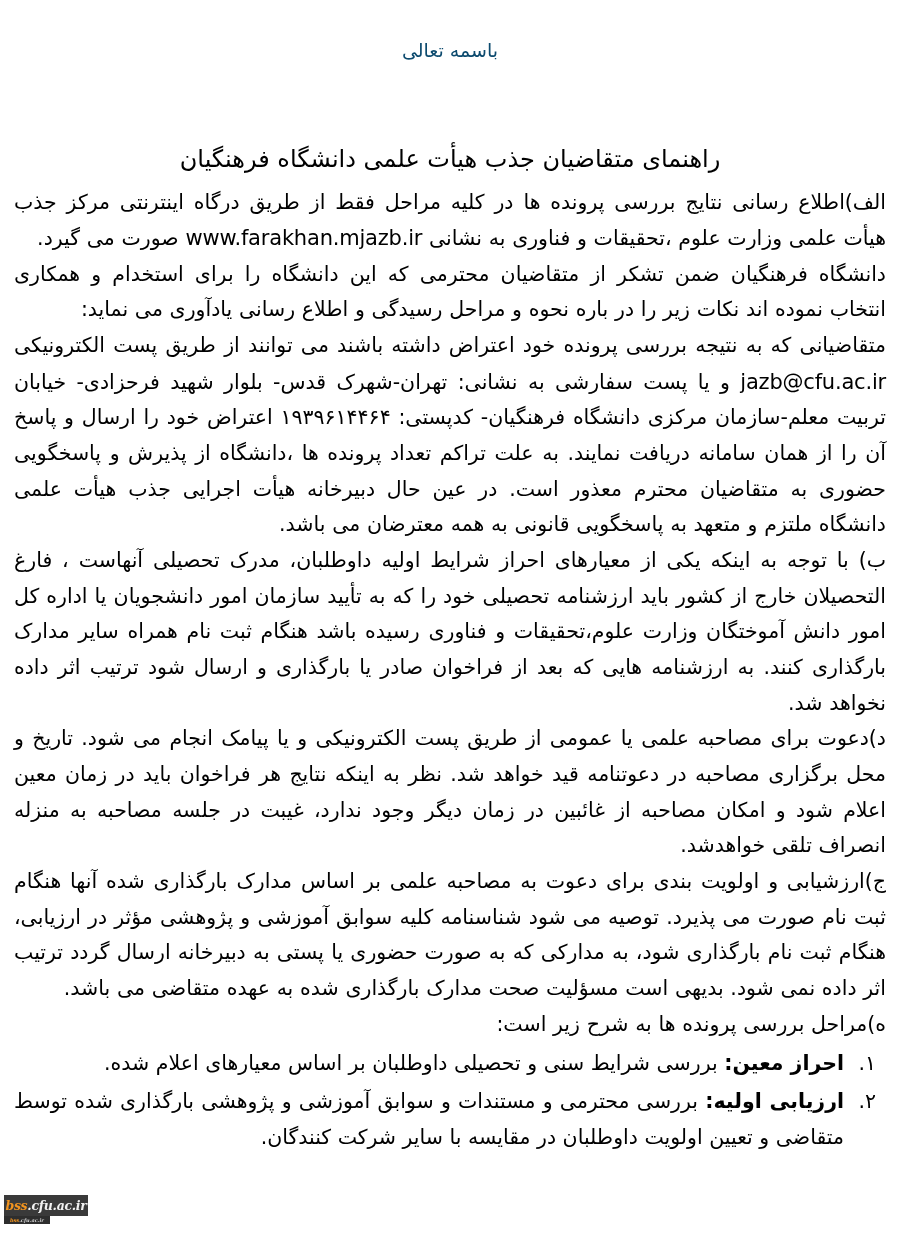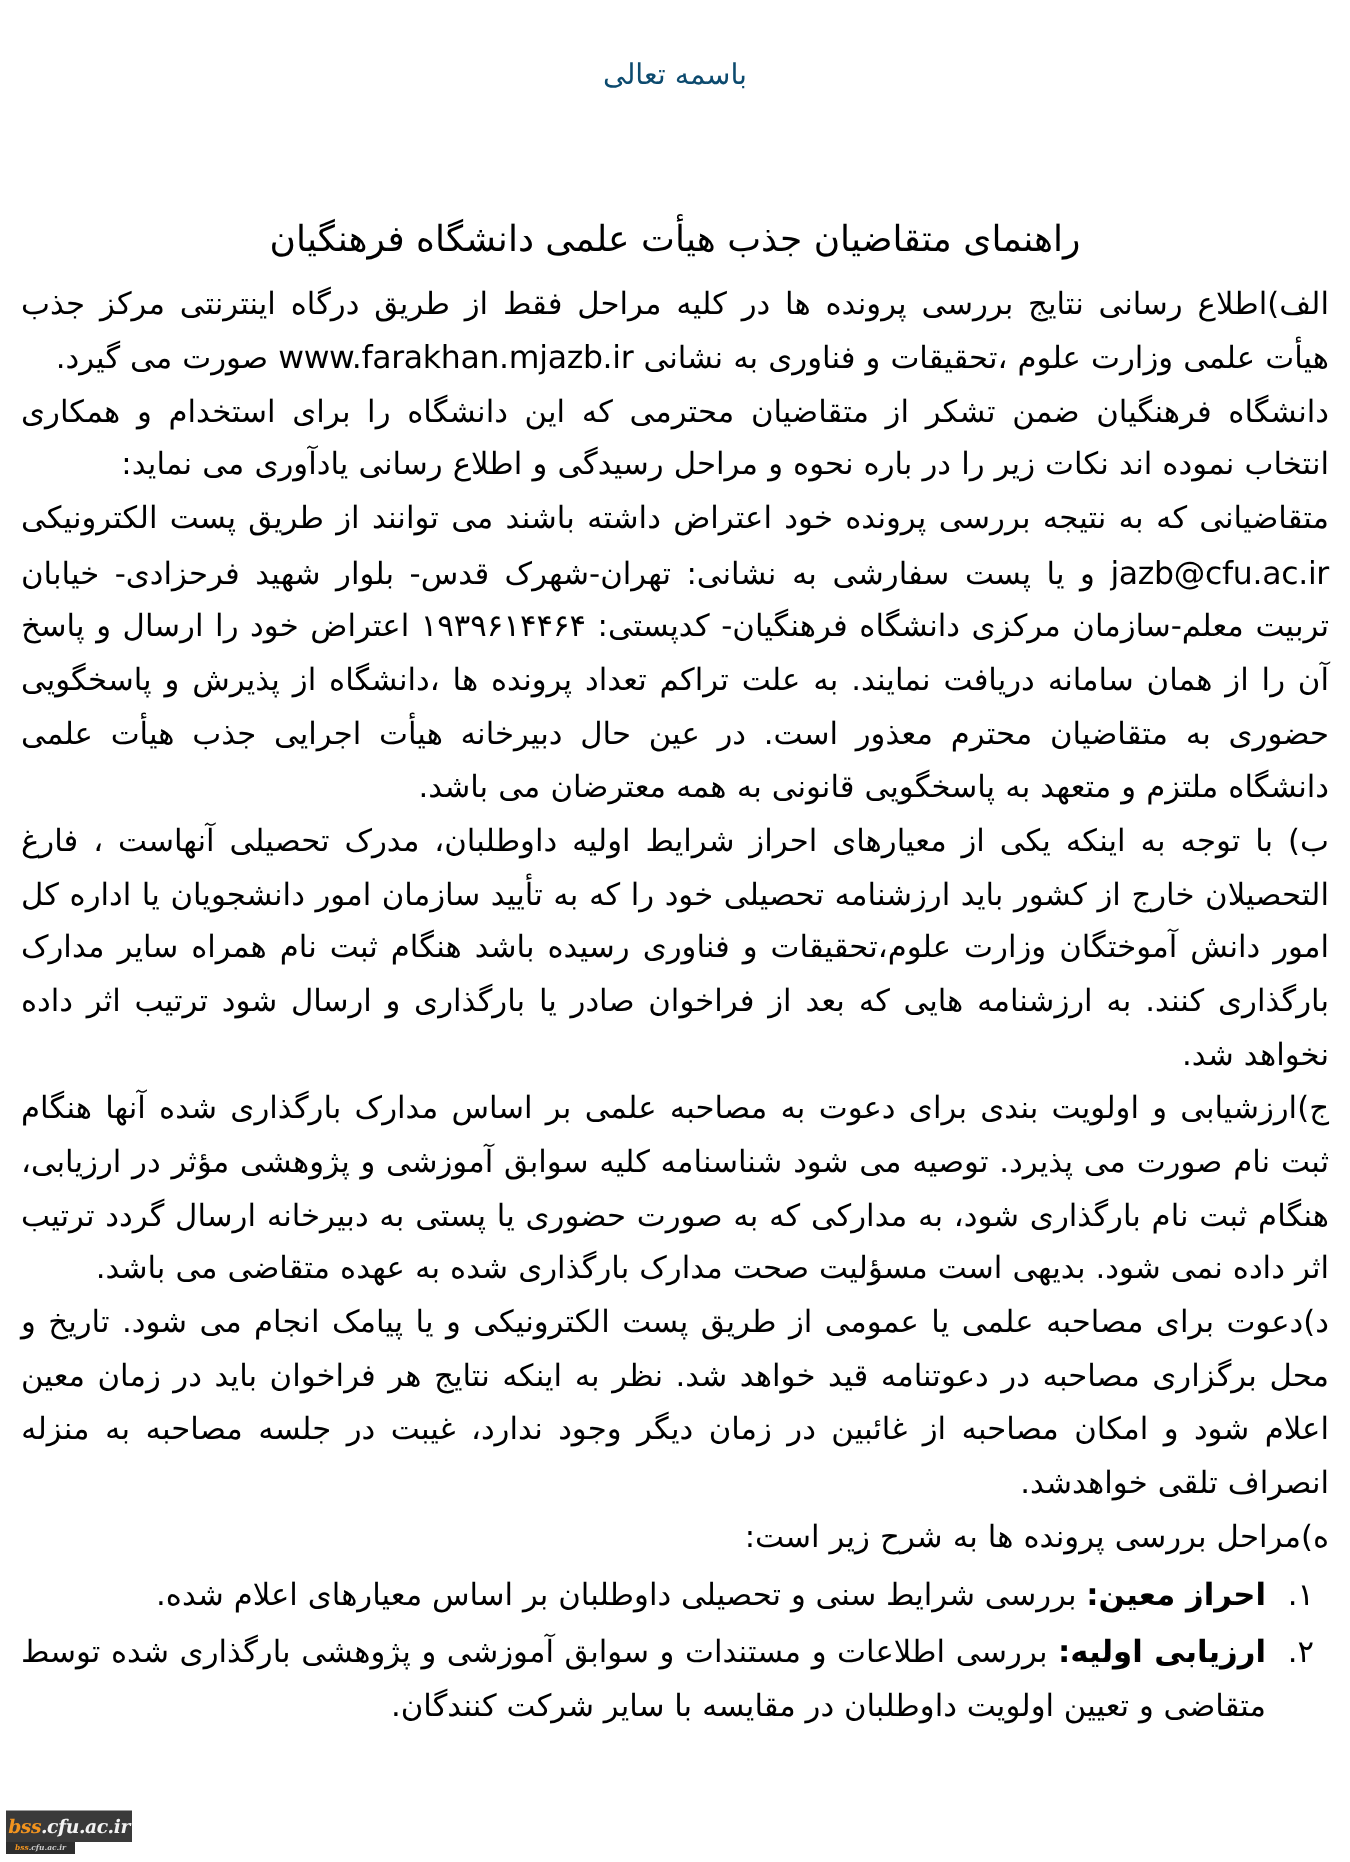--- a/index.html
+++ b/index.html
@@ -97,21 +97,21 @@
   }
 
   .lead {
     font-weight: bold;
   }
 
   
   .watermark {
     position: absolute;
     left: 4px;
-    bottom: 4px;
+    bottom: 16px;
     width: 68px;
     height: 30px;
     direction: ltr;
     z-index: 5;
   }
 
   .watermark .bar {
     width: 84px;
     height: 21px;
     background: #3a3a3a;
@@ -156,32 +156,32 @@
     <h1 class="doc-title">راهنمای متقاضیان جذب هیأت علمی دانشگاه فرهنگیان</h1>
 
     <p class="body-text"><span>الف)اطلاع رسانی نتایج بررسی پرونده ها در کلیه مراحل فقط از طریق درگاه اینترنتی مرکز جذب هیأت علمی وزارت علوم ،تحقیقات و فناوری  به نشانی </span><span class="latin">www.farakhan.mjazb.ir</span><span> صورت می گیرد.</span></p>
 
     <p class="body-text">دانشگاه فرهنگیان ضمن تشکر از متقاضیان محترمی که این  دانشگاه را برای استخدام و همکاری انتخاب نموده اند نکات زیر را در باره نحوه و مراحل رسیدگی و اطلاع رسانی یادآوری می نماید:</p>
 
     <p class="body-text"><span>متقاضیانی که به نتیجه بررسی پرونده خود اعتراض داشته باشند می توانند از طریق پست الکترونیکی </span><span class="latin">jazb@cfu.ac.ir</span><span> و یا پست سفارشی  به نشانی: تهران-شهرک قدس- بلوار شهید فرحزادی- خیابان تربیت معلم-سازمان مرکزی دانشگاه فرهنگیان- کدپستی: </span><span>۱۹۳۹۶۱۴۴۶۴</span><span> اعتراض خود را ارسال و پاسخ آن را از همان سامانه دریافت نمایند. به علت تراکم تعداد پرونده ها ،دانشگاه از پذیرش و پاسخگویی حضوری به متقاضیان محترم معذور است. در عین حال دبیرخانه هیأت اجرایی جذب هیأت علمی دانشگاه  ملتزم و متعهد به پاسخگویی قانونی به همه معترضان می باشد.</span></p>
 
     <p class="body-text">ب) با توجه به اینکه یکی از معیارهای احراز شرایط اولیه داوطلبان، مدرک تحصیلی آنهاست ، فارغ التحصیلان خارج از کشور باید ارزشنامه تحصیلی خود را که به تأیید سازمان امور دانشجویان یا اداره کل امور دانش آموختگان وزارت علوم،تحقیقات و فناوری رسیده باشد هنگام ثبت نام همراه سایر مدارک بارگذاری کنند. به ارزشنامه هایی که بعد از فراخوان صادر یا بارگذاری و ارسال شود ترتیب اثر داده نخواهد شد.</p>
 
+    <p class="body-text">د)دعوت برای مصاحبه علمی یا عمومی از طریق پست الکترونیکی و یا پیامک انجام می شود. تاریخ و محل برگزاری مصاحبه در دعوتنامه قید خواهد شد. نظر به اینکه نتایج هر فراخوان باید در زمان معین اعلام شود و امکان مصاحبه از غائبین در زمان دیگر وجود ندارد، غیبت در جلسه مصاحبه به منزله انصراف تلقی خواهدشد.</p>
+
     <p class="body-text">ج)ارزشیابی و اولویت بندی برای دعوت به مصاحبه علمی بر اساس مدارک بارگذاری شده آنها هنگام ثبت نام صورت می پذیرد. توصیه می شود شناسنامه کلیه سوابق آموزشی و پژوهشی مؤثر در ارزیابی، هنگام ثبت نام بارگذاری شود، به مدارکی که به صورت حضوری یا پستی به دبیرخانه ارسال گردد ترتیب اثر داده نمی شود. بدیهی است مسؤلیت صحت مدارک  بارگذاری شده به عهده متقاضی می باشد.</p>
-
-    <p class="body-text">د)دعوت برای مصاحبه علمی یا عمومی از طریق پست الکترونیکی و یا پیامک انجام می شود. تاریخ و محل برگزاری مصاحبه در دعوتنامه قید خواهد شد. نظر به اینکه نتایج هر فراخوان باید در زمان معین اعلام شود و امکان مصاحبه از غائبین در زمان دیگر وجود ندارد، غیبت در جلسه مصاحبه به منزله انصراف تلقی خواهدشد.</p>
 
     <p class="body-text">ه)مراحل بررسی پرونده ها به شرح زیر است:</p>
 
     <ol class="steps">
       <li>
         <span class="num">۱.</span><span class="lead">احراز معین:</span><span> بررسی شرایط سنی و تحصیلی داوطلبان بر اساس معیارهای اعلام شده.</span>
       </li>
       <li>
-        <span class="num">۲.</span><span class="lead">ارزیابی اولیه:</span><span> بررسی اطلاعات و مستندات و سوابق آموزشی و پژوهشی بارگذاری شده توسط متقاضی و تعیین اولویت داوطلبان در مقایسه با سایر شرکت کنندگان.</span>
+        <span class="num">۲.</span><span class="lead">ارزیابی اولیه:</span><span> بررسی محترمی و مستندات و سوابق آموزشی و پژوهشی بارگذاری شده توسط متقاضی و تعیین اولویت داوطلبان در مقایسه با سایر شرکت کنندگان.</span>
       </li>
     </ol>
 
   </div>
 
   <div class="watermark">
     <div class="bar">
       <span class="bss">bss</span>
         <span class="rest">.cfu.ac.ir</span>
     </div>

